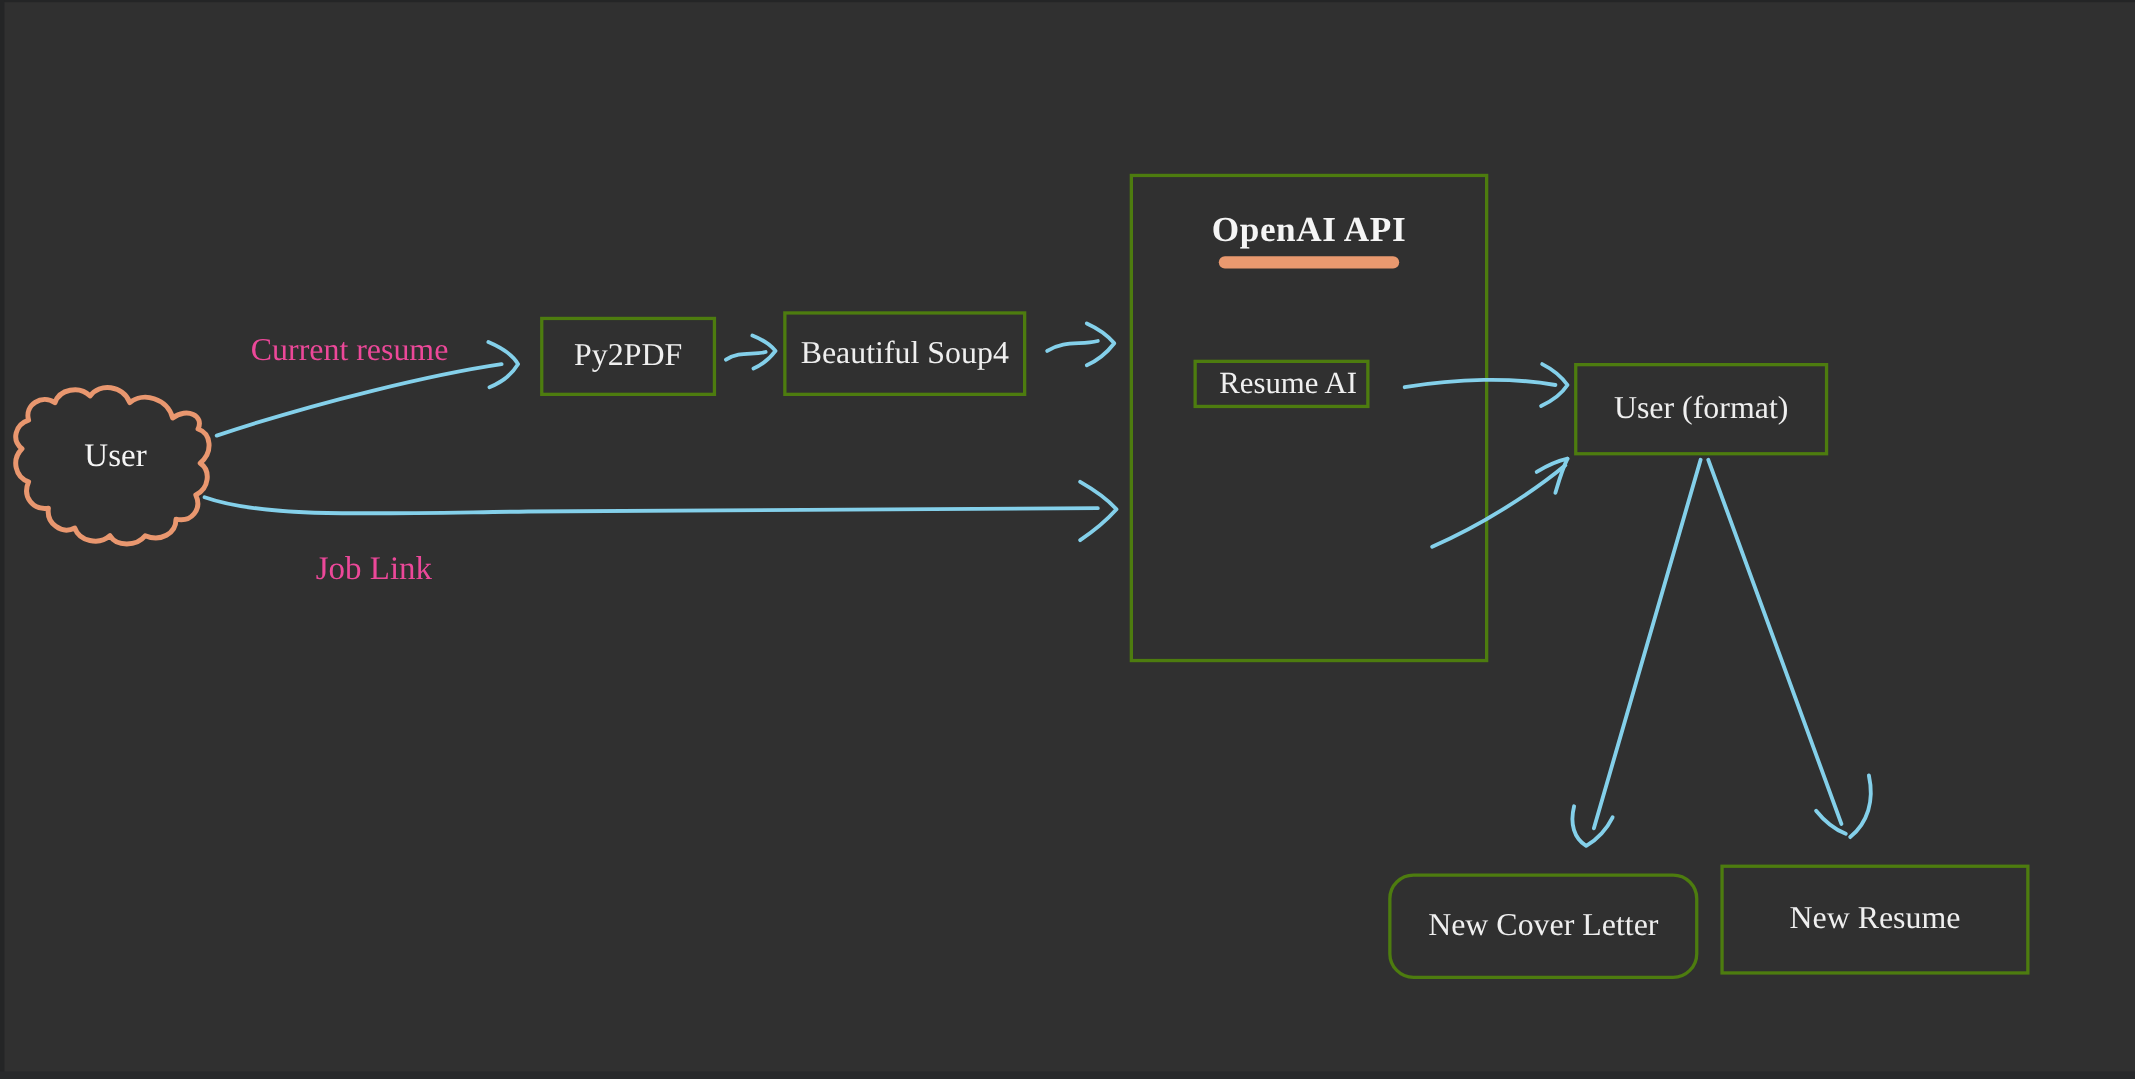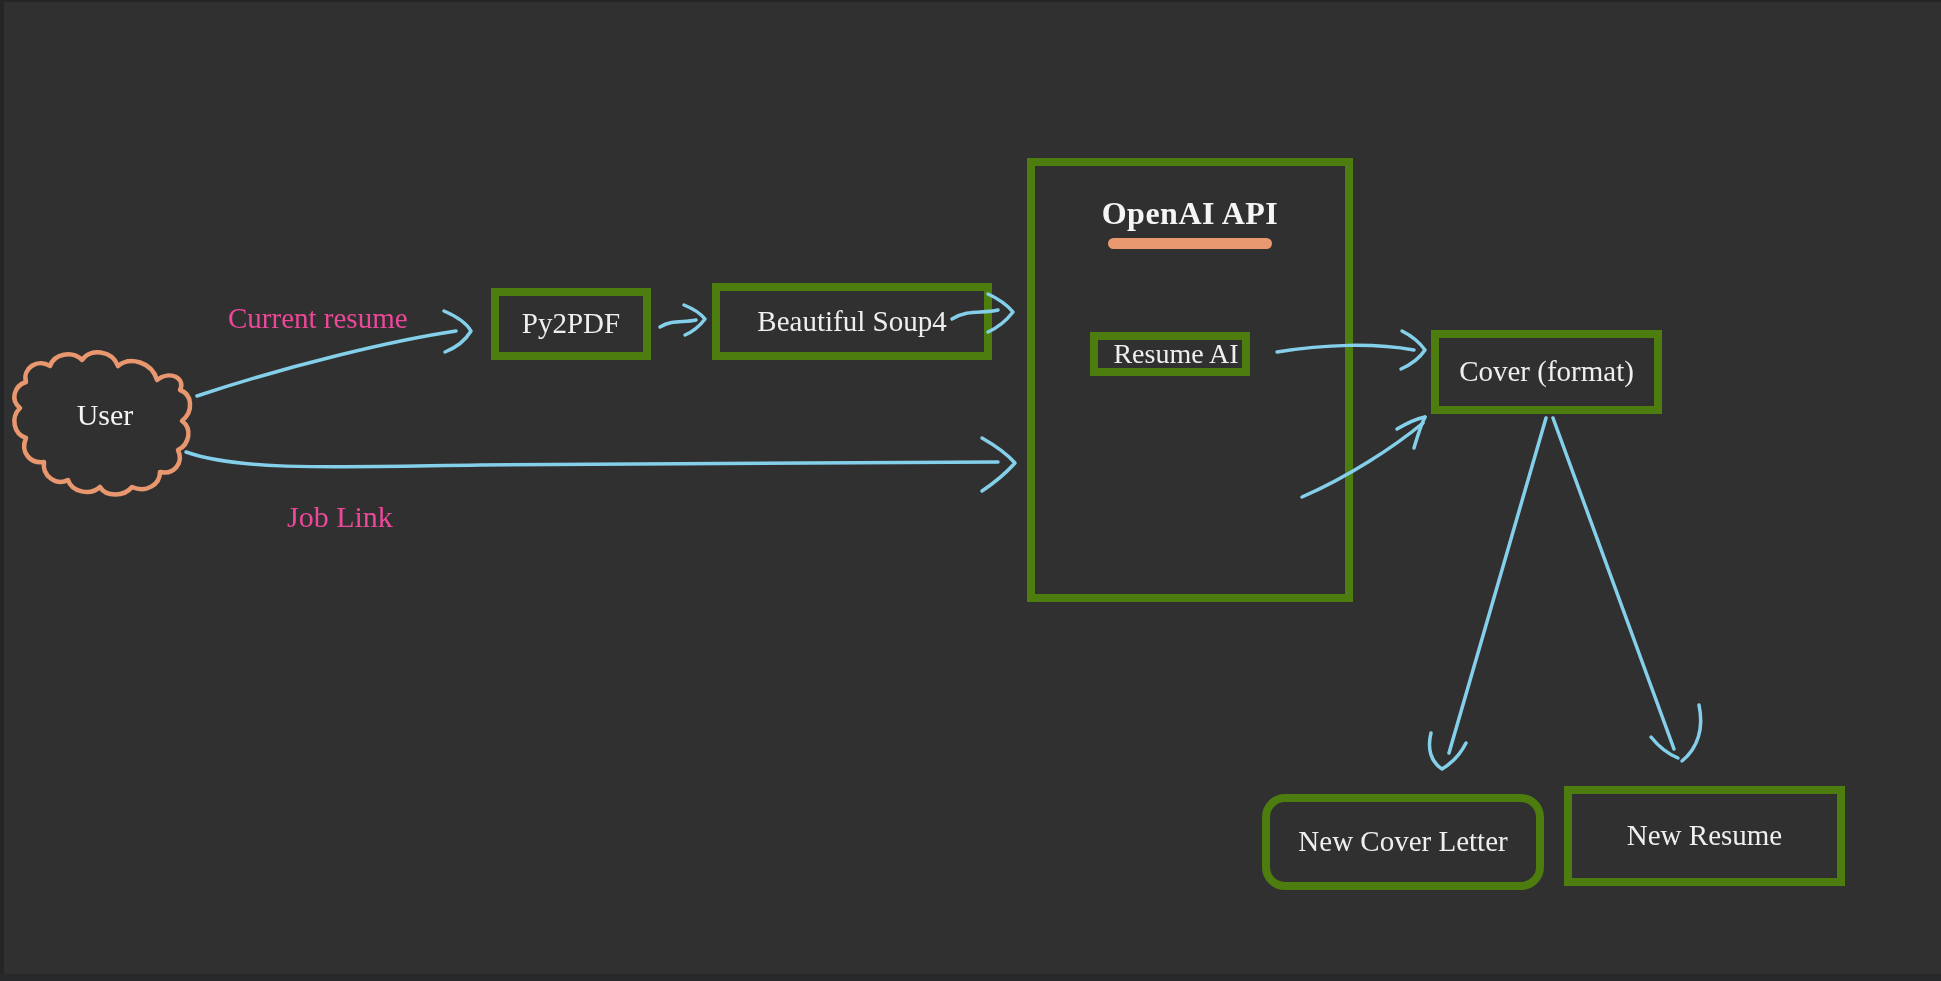--- a/index.html
+++ b/index.html
@@ -8,21 +8,21 @@
     background:#303030; overflow:hidden;
     font-family:"Liberation Serif", serif;
   }
   .edge-strip { position:absolute; background:#242526; }
   #strip-left   { left:0; top:0; width:4px; height:981px; }
   #strip-top    { left:0; top:0; width:1941px; height:2px; }
   #strip-bottom { left:0; top:974px; width:1941px; height:7px; background:#28292b; }
 
   .node {
     position:absolute; box-sizing:border-box;
-    border:8px solid #4d7c0f; background:transparent;
+    border:3px solid #4d7c0f; background:transparent;
     color:#efefef; display:flex; align-items:center; justify-content:center;
     font-size:29px; line-height:1.1; white-space:nowrap;
   }
   .node .lbl { pointer-events:none; }
 
   #node-openai { display:block; }
   #openai-title-wrap {
     position:absolute; left:0; top:30px; width:100%;
     display:flex; flex-direction:column; align-items:center;
   }
@@ -57,36 +57,36 @@
 <div id="stage">
 
   <div id="strip-top" class="edge-strip"></div>
   <div id="strip-left" class="edge-strip"></div>
   <div id="strip-bottom" class="edge-strip"></div>
 
   <div class="node" style="left:491px; top:288px; width:160px; height:72px;">
     <span class="lbl">Py2PDF</span>
   </div>
 
-  <div class="node" style="left:712px; top:283px; width:280px; height:77px;">
+  <div class="node" style="left:712px; top:283px; width:221px; height:77px;">
     <span class="lbl">Beautiful Soup4</span>
   </div>
 
   <div class="node" id="node-openai" style="left:1027px; top:158px; width:326px; height:444px;">
     <div id="openai-title-wrap">
       <div id="openai-title">OpenAI API</div>
       <div id="openai-underline"></div>
     </div>
     <div class="node" id="node-resume-ai">
       <span class="lbl">Resume AI</span>
     </div>
   </div>
 
   <div class="node" style="left:1431px; top:330px; width:231px; height:84px;">
-    <span class="lbl">Cover (format)</span>
+    <span class="lbl">User (format)</span>
   </div>
 
   <div class="node" style="left:1262px; top:794px; width:282px; height:96px;border-radius:23px;">
     <span class="lbl">New Cover Letter</span>
   </div>
 
   <div class="node" style="left:1564px; top:786px; width:281px; height:100px;">
     <span class="lbl">New Resume</span>
   </div>
 

